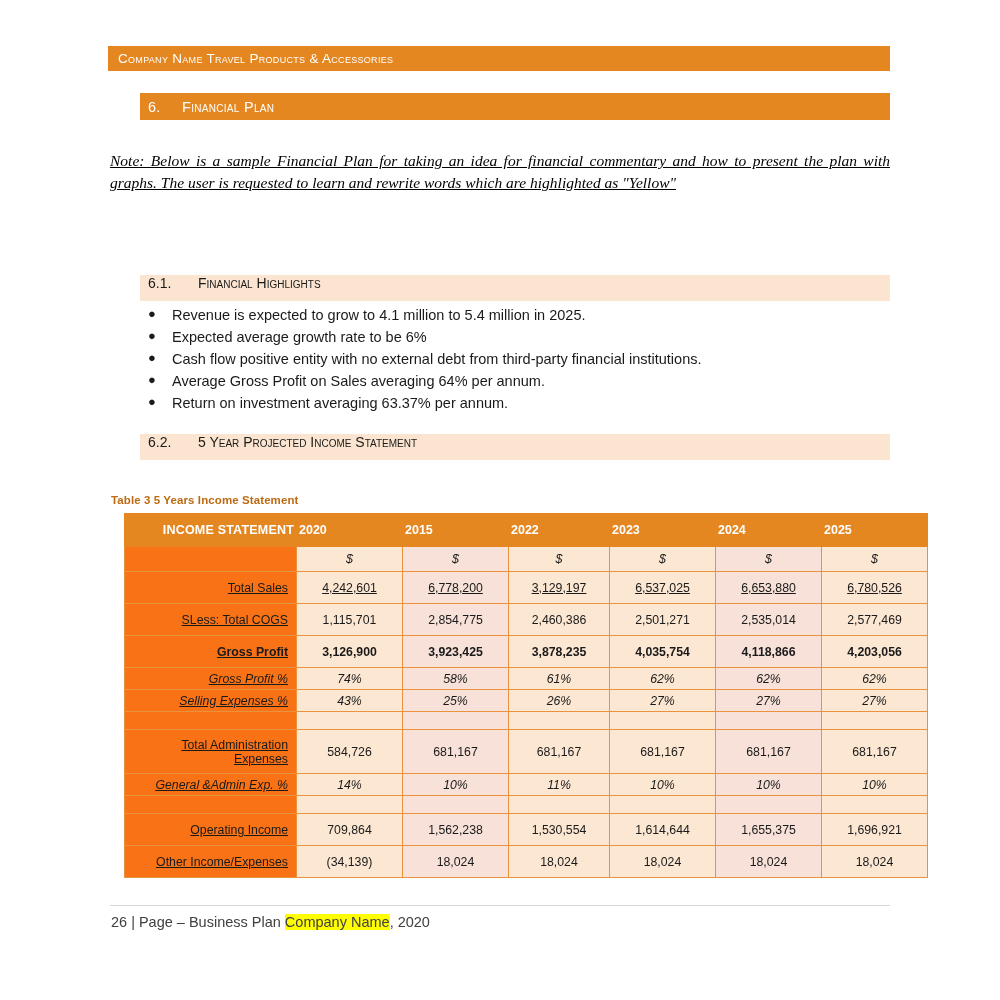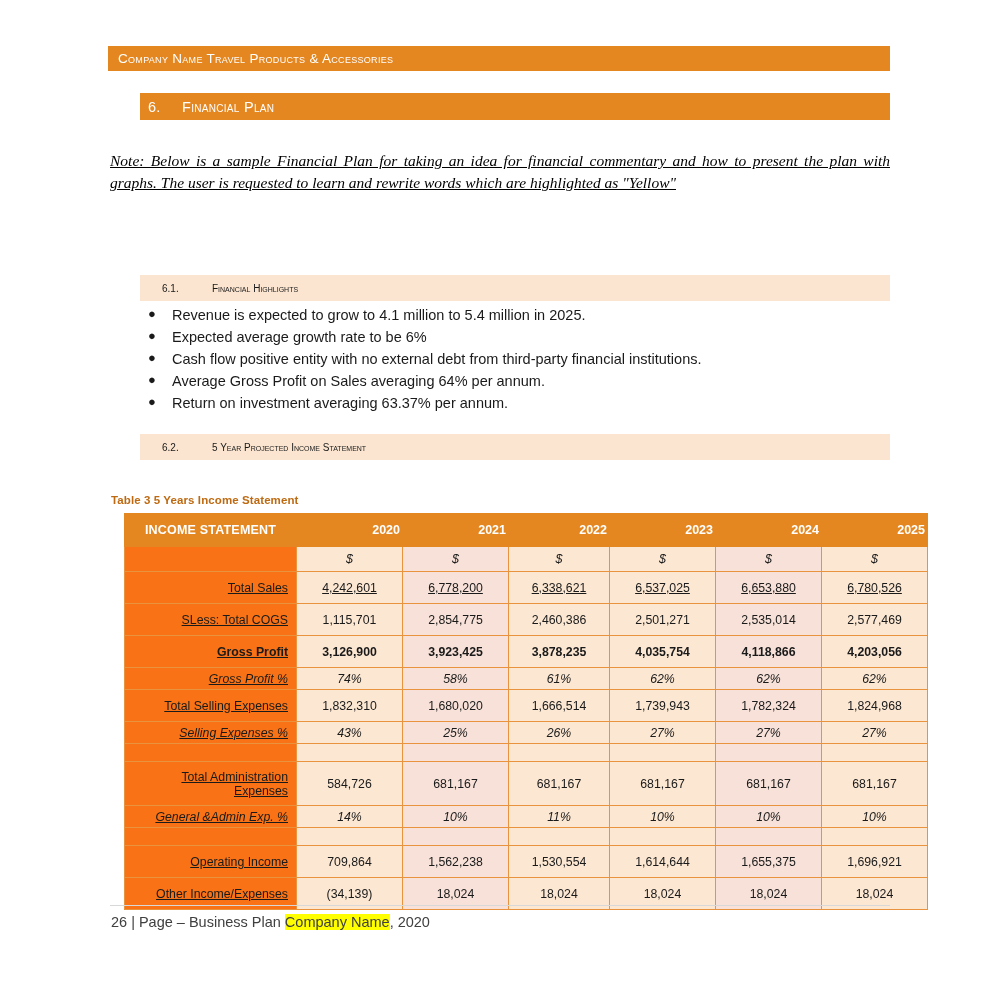--- a/index.html
+++ b/index.html
@@ -79,25 +79,24 @@
 
   
   .subsection-bar {
     position: absolute;
     left: 140px;
     width: 750px;
     height: 26px;
     background: #FBE5D0;
     color: #1a1a1a;
     display: flex;
-    align-items: center;
+    align-items: flex-start;
     box-sizing: border-box;
     font-variant: small-caps;
-    font-size: 10px;
-    padding-left: 14px;
+    font-size: 14px;
   }
   .subsection-bar .num {
     width: 58px;
     padding-left: 8px;
     box-sizing: border-box;
     font-variant: normal;
   }
   #sub-61 { top: 275px; }
   #sub-62 { top: 434px; }
 
@@ -153,25 +152,25 @@
     vertical-align: middle;
   }
   .fin-table thead th {
     background: #E58720;
     color: #ffffff;
     font-weight: bold;
     font-size: 12.5px;
     height: 33px;
     border: 1px solid #E58720;
     border-bottom: 1px solid #E58720;
+    text-align: left;
+    padding: 0 2px;
+  }
+  .fin-table thead th.lbl {
     text-align: right;
-    padding: 0 2px;
-  }
-  .fin-table thead th.lbl {
-    text-align: center;
     letter-spacing: 0.2px;
   }
   .fin-table thead th.sep-left {
     border-left: 1px solid #ffffff;
   }
 
   .fin-table td.lbl {
     text-align: right;
     background: #f97316;
     white-space: normal;
@@ -270,42 +269,42 @@
       <col style="width:106px">
       <col style="width:101px">
       <col style="width:106px">
       <col style="width:106px">
       <col style="width:106px">
     </colgroup>
     <thead>
       <tr>
         <th class="lbl">INCOME STATEMENT</th>
         <th>2020</th>
-        <th>2021</th>
+        <th>2015</th>
         <th>2022</th>
         <th>2023</th>
         <th>2024</th>
         <th class="sep-left">2025</th>
       </tr>
     </thead>
     <tbody>
         <tr class="r-currency">
           <td class="lbl"></td>
           <td class="val col-peach">$</td>
           <td class="val col-pink">$</td>
           <td class="val col-peach">$</td>
           <td class="val col-peach">$</td>
           <td class="val col-pink">$</td>
           <td class="val col-peach">$</td>
         </tr>
         <tr class="r-data">
           <td class="lbl u-underline">Total Sales</td>
           <td class="val col-peach u-underline">4,242,601</td>
           <td class="val col-pink u-underline">6,778,200</td>
-          <td class="val col-peach u-underline">6,338,621</td>
+          <td class="val col-peach u-underline">3,129,197</td>
           <td class="val col-peach u-underline">6,537,025</td>
           <td class="val col-pink u-underline">6,653,880</td>
           <td class="val col-peach u-underline">6,780,526</td>
         </tr>
         <tr class="r-data">
           <td class="lbl">SLess: Total COGS</td>
           <td class="val col-peach">1,115,701</td>
           <td class="val col-pink">2,854,775</td>
           <td class="val col-peach">2,460,386</td>
           <td class="val col-peach">2,501,271</td>
@@ -323,29 +322,20 @@
         </tr>
         <tr class="r-pct">
           <td class="lbl">Gross Profit %</td>
           <td class="val col-peach">74%</td>
           <td class="val col-pink">58%</td>
           <td class="val col-peach">61%</td>
           <td class="val col-peach">62%</td>
           <td class="val col-pink">62%</td>
           <td class="val col-peach">62%</td>
         </tr>
-        <tr class="r-data">
-          <td class="lbl">Total Selling Expenses</td>
-          <td class="val col-peach">1,832,310</td>
-          <td class="val col-pink">1,680,020</td>
-          <td class="val col-peach">1,666,514</td>
-          <td class="val col-peach">1,739,943</td>
-          <td class="val col-pink">1,782,324</td>
-          <td class="val col-peach">1,824,968</td>
-        </tr>
         <tr class="r-pct">
           <td class="lbl">Selling Expenses %</td>
           <td class="val col-peach">43%</td>
           <td class="val col-pink">25%</td>
           <td class="val col-peach">26%</td>
           <td class="val col-peach">27%</td>
           <td class="val col-pink">27%</td>
           <td class="val col-peach">27%</td>
         </tr>
         <tr class="r-spacer">

